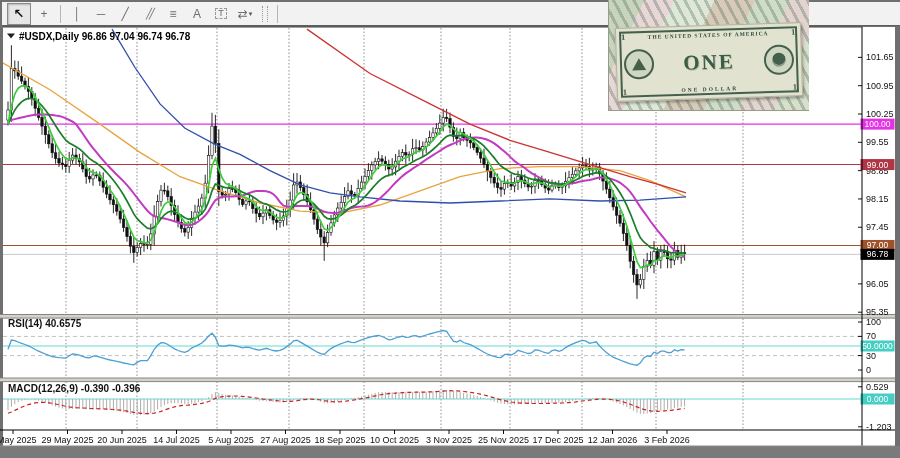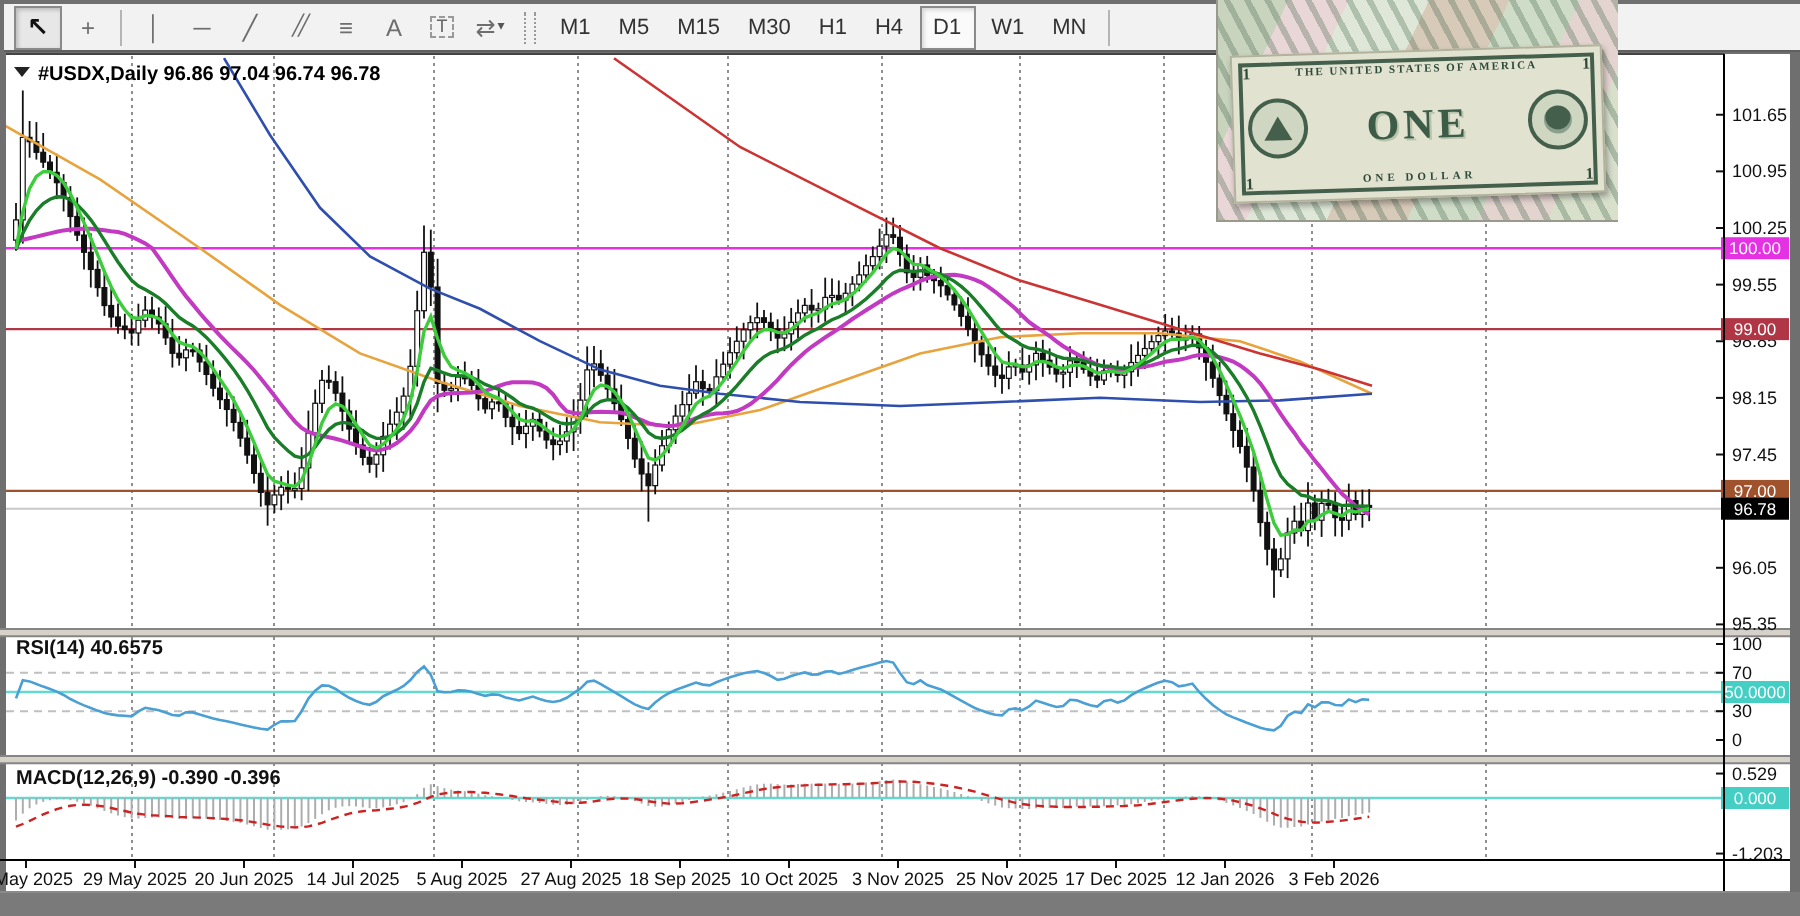--- a/index.html
+++ b/index.html
@@ -81,31 +81,20 @@
       </span>
       <span class="tbtn">
         <span class="boxT">T</span>
       </span>
       <span class="tbtn">
         <span>⇄</span>
         <span class="caret">▾</span>
       </span>
     </span>
   <span class="tgrip"></span>
-  <span id="tf-group" style="display: flex; align-items: center;">
-      <span class="tfbtn">M1</span>
-      <span class="tfbtn">M5</span>
-      <span class="tfbtn">M15</span>
-      <span class="tfbtn">M30</span>
-      <span class="tfbtn">H1</span>
-      <span class="tfbtn">H4</span>
-      <span class="tfbtn selected">D1</span>
-      <span class="tfbtn">W1</span>
-      <span class="tfbtn">MN</span>
-    </span>
   <span class="tsep"></span>
 </div>
 
 <svg id="chart-svg" width="900" height="432" viewBox="0 26 900 432">
     <rect x="0" y="26" width="900" height="432" fill="#6f6f6f"></rect>
     <rect x="3" y="27" width="859" height="403" fill="#ffffff"></rect>
     <rect x="862" y="27" width="33" height="419" fill="#ffffff"></rect>
     <rect x="3" y="430" width="892" height="16" fill="#ffffff"></rect>
     <rect x="0" y="446" width="900" height="12" fill="#7a7a7a"></rect>
     <defs>

